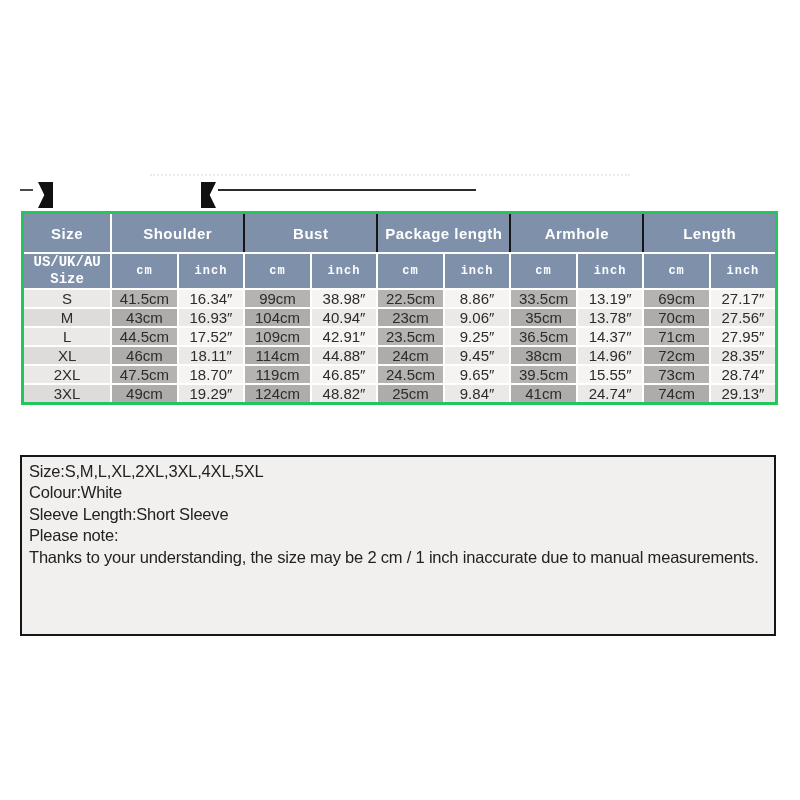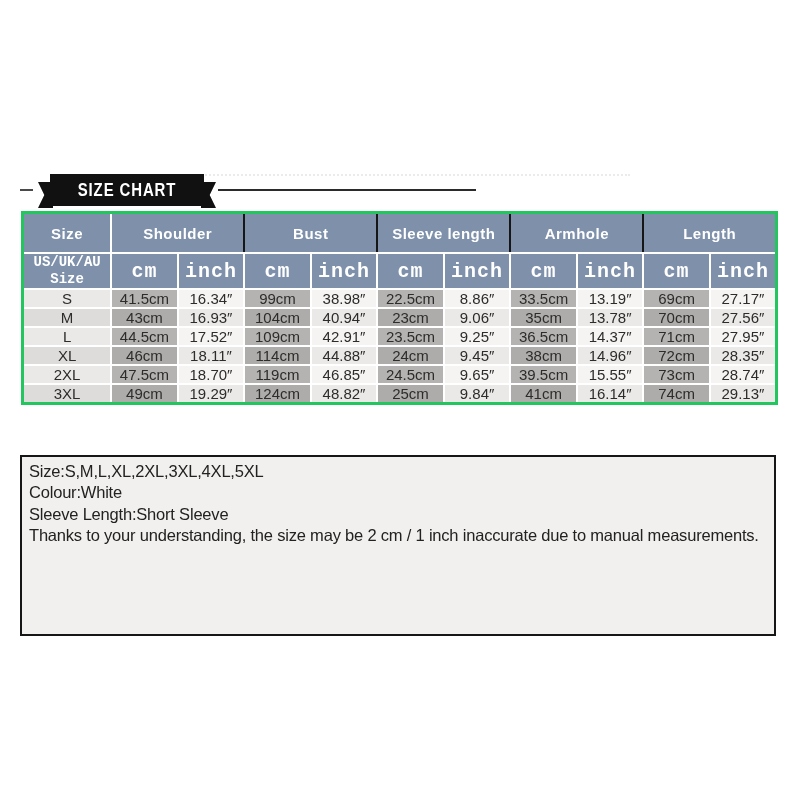--- a/index.html
+++ b/index.html
@@ -52,21 +52,21 @@
   }
   tr.group-row th.size-head{border-right:2px solid #ffffff;}
   tr.unit-row th{
     background:var(--header-bg);color:#ffffff;
     height:34px;font-weight:bold;border:2px solid #ffffff;
   }
   th.uk-head{
     font-family:"Liberation Mono", monospace;
     font-size:14px;line-height:1.2;white-space:pre-line;
   }
-  th.unit-cell{font-family:"Liberation Mono", monospace;font-size:20px;letter-spacing:1px;}
+  th.unit-cell{font-family:"Liberation Mono", monospace;font-size:12px;letter-spacing:1px;}
   tbody td,tbody th{height:17px;font-size:15px;font-weight:normal;color:#2d2c2a;line-height:17px;}
   tbody th.size-cell{background:var(--size-col);}
   tbody td.cm-cell{background:var(--cm-col);margin-top:32px;}
   tbody td.inch-cell{background:var(--inch-col);}
   tbody tr:nth-child(even) th.size-cell{background:var(--size-col-alt);}
   tbody tr:nth-child(even) td.cm-cell{background:var(--cm-col-alt);}
   tbody tr:nth-child(even) td.inch-cell{background:var(--inch-col-alt);}
 
   
   .note-box{
@@ -86,23 +86,20 @@
 <body>
 
 <div class="page">
 
   <div class="banner-row">
     <div class="banner-dash"></div>
     <div class="banner-dotted"></div>
     <div class="ribbon">
       <div class="ribbon-tail left"></div>
       <div class="ribbon-tail right"></div>
-      <div class="ribbon-center">
-        <span>SIZE CHART</span>
-      </div>
     </div>
     <div class="banner-line"></div>
   </div>
 
   <div class="table-wrap">
     <table class="size-table">
       <colgroup>
         <col class="c-size">
         <col class="c-unit">
           <col class="c-unit">
@@ -113,21 +110,21 @@
         <col class="c-unit">
           <col class="c-unit">
         <col class="c-unit">
           <col class="c-unit">
       </colgroup>
       <thead>
         <tr class="group-row">
           <th class="size-head">Size</th>
           <th colspan="2">Shoulder</th>
           <th colspan="2">Bust</th>
-          <th colspan="2">Sleeve length</th>
+          <th colspan="2">Package length</th>
           <th colspan="2">Armhole</th>
           <th colspan="2">Length</th>
         </tr>
         <tr class="unit-row">
           <th class="uk-head">US/UK/AU
 Size</th>
           <th class="unit-cell">cm</th>
           <th class="unit-cell">inch</th>
           <th class="unit-cell">cm</th>
           <th class="unit-cell">inch</th>
@@ -207,28 +204,29 @@
           </tr>
           <tr>
             <th class="size-cell">3XL</th>
             <td class="cm-cell">49cm</td>
             <td class="inch-cell">19.29″</td>
             <td class="cm-cell">124cm</td>
             <td class="inch-cell">48.82″</td>
             <td class="cm-cell">25cm</td>
             <td class="inch-cell">9.84″</td>
             <td class="cm-cell">41cm</td>
-            <td class="inch-cell">16.14″</td>
+            <td class="inch-cell">24.74″</td>
             <td class="cm-cell">74cm</td>
             <td class="inch-cell">29.13″</td>
           </tr>
         </tbody>
     </table>
   </div>
 
   <div class="note-box">
     <div class="note-line">Size:S,M,L,XL,2XL,3XL,4XL,5XL</div>
     <div class="note-line">Colour:White</div>
     <div class="note-line">Sleeve Length:Short Sleeve</div>
+    <div class="note-line">Please note:</div>
     <div class="note-line">Thanks to your understanding, the size may be 2 cm / 1 inch inaccurate due to manual measurements.</div>
   </div>
 
 </div>
 
 </body></html>

